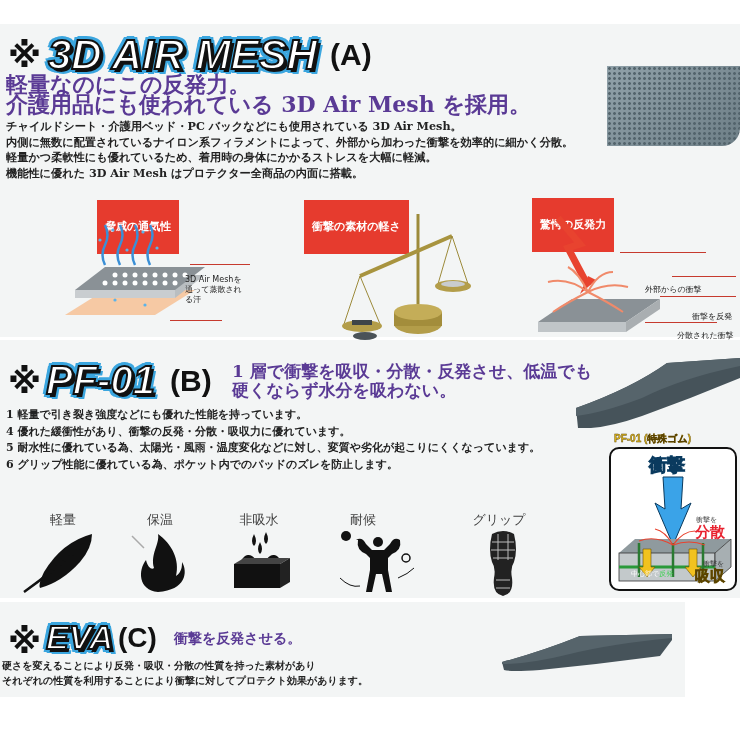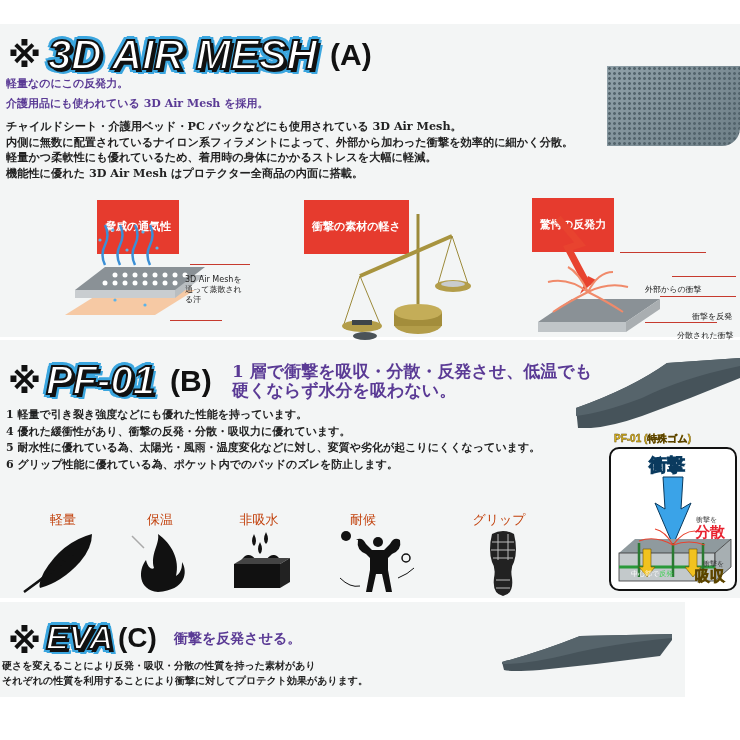--- a/index.html
+++ b/index.html
@@ -12,32 +12,32 @@
   .kome{font-family:"DejaVu Sans",sans-serif;font-size:34px;font-weight:bold;color:#111;line-height:1;}
   .logo{font-family:"Liberation Sans",sans-serif;font-weight:bold;font-style:italic;color:#fff;line-height:1;
         -webkit-text-stroke:2px #111;
         text-shadow:3px 3px 0 #111,-3px -3px 0 #3ba6df,3px -3px 0 #3ba6df,-3px 3px 0 #3ba6df,0 4px 0 #3ba6df,4px 0 0 #3ba6df,-4px 0 0 #3ba6df,0 -4px 0 #3ba6df,5px 5px 0 #3ba6df;}
   .letter{font-family:"Liberation Sans",sans-serif;font-weight:bold;color:#111;line-height:1;}
   .purple{color:#5a3a95;font-family:"DejaVu Serif","Liberation Serif",serif;font-weight:bold;}
   .body-text{font-size:11.2px;line-height:15.5px;color:#222;white-space:nowrap;font-weight:bold;}
   .tag{position:absolute;background:#e63b2e;color:#fff;font-family:"DejaVu Sans",sans-serif;font-weight:bold;font-size:11px;padding:20px 8px;line-height:14px;white-space:nowrap;}
   .callout{position:absolute;font-family:"DejaVu Sans",sans-serif;font-size:8px;color:#222;white-space:pre;line-height:10px;margin-top:45px;}
   .leader{position:absolute;border-bottom:1.5px solid #c63a2e;}
-  .icon-label{position:absolute;font-size:13px;color:#c2410c;text-align:center;width:70px;}
+  .icon-label{position:absolute;font-size:13px;color:#404040;text-align:center;width:70px;}
   .num-list{font-size:11px;line-height:16.6px;white-space:nowrap;font-weight:bold;color:#222;}
 </style>
 </head>
 <body>
 
 <div id="secA" class="panel">
   <div class="abs kome" style="left:8px;top:14px;">※</div>
   <div class="abs logo" style="left:48px;top:10px;font-size:42px;">3D AIR MESH</div>
   <div class="abs letter" style="left:330px;top:16px;font-size:30px;">(A)</div>
 
-  <div class="abs purple" style="left:6px;top:50px;font-size:11px;line-height:20px;white-space:nowrap;">
+  <div class="abs purple" style="left:6px;top:50px;font-size:22px;line-height:20px;white-space:nowrap;">
     <div>軽量なのにこの反発力。</div>
     <div>介護用品にも使われている 3D Air Mesh を採用。</div>
   </div>
 
   <div class="abs body-text" style="left:6px;top:95px;">
     <div>チャイルドシート・介護用ベッド・PC バックなどにも使用されている 3D Air Mesh。</div>
     <div>内側に無数に配置されているナイロン系フィラメントによって、外部から加わった衝撃を効率的に細かく分散。</div>
     <div>軽量かつ柔軟性にも優れているため、着用時の身体にかかるストレスを大幅に軽減。</div>
     <div>機能性に優れた 3D Air Mesh はプロテクター全商品の内面に搭載。</div>
   </div>

